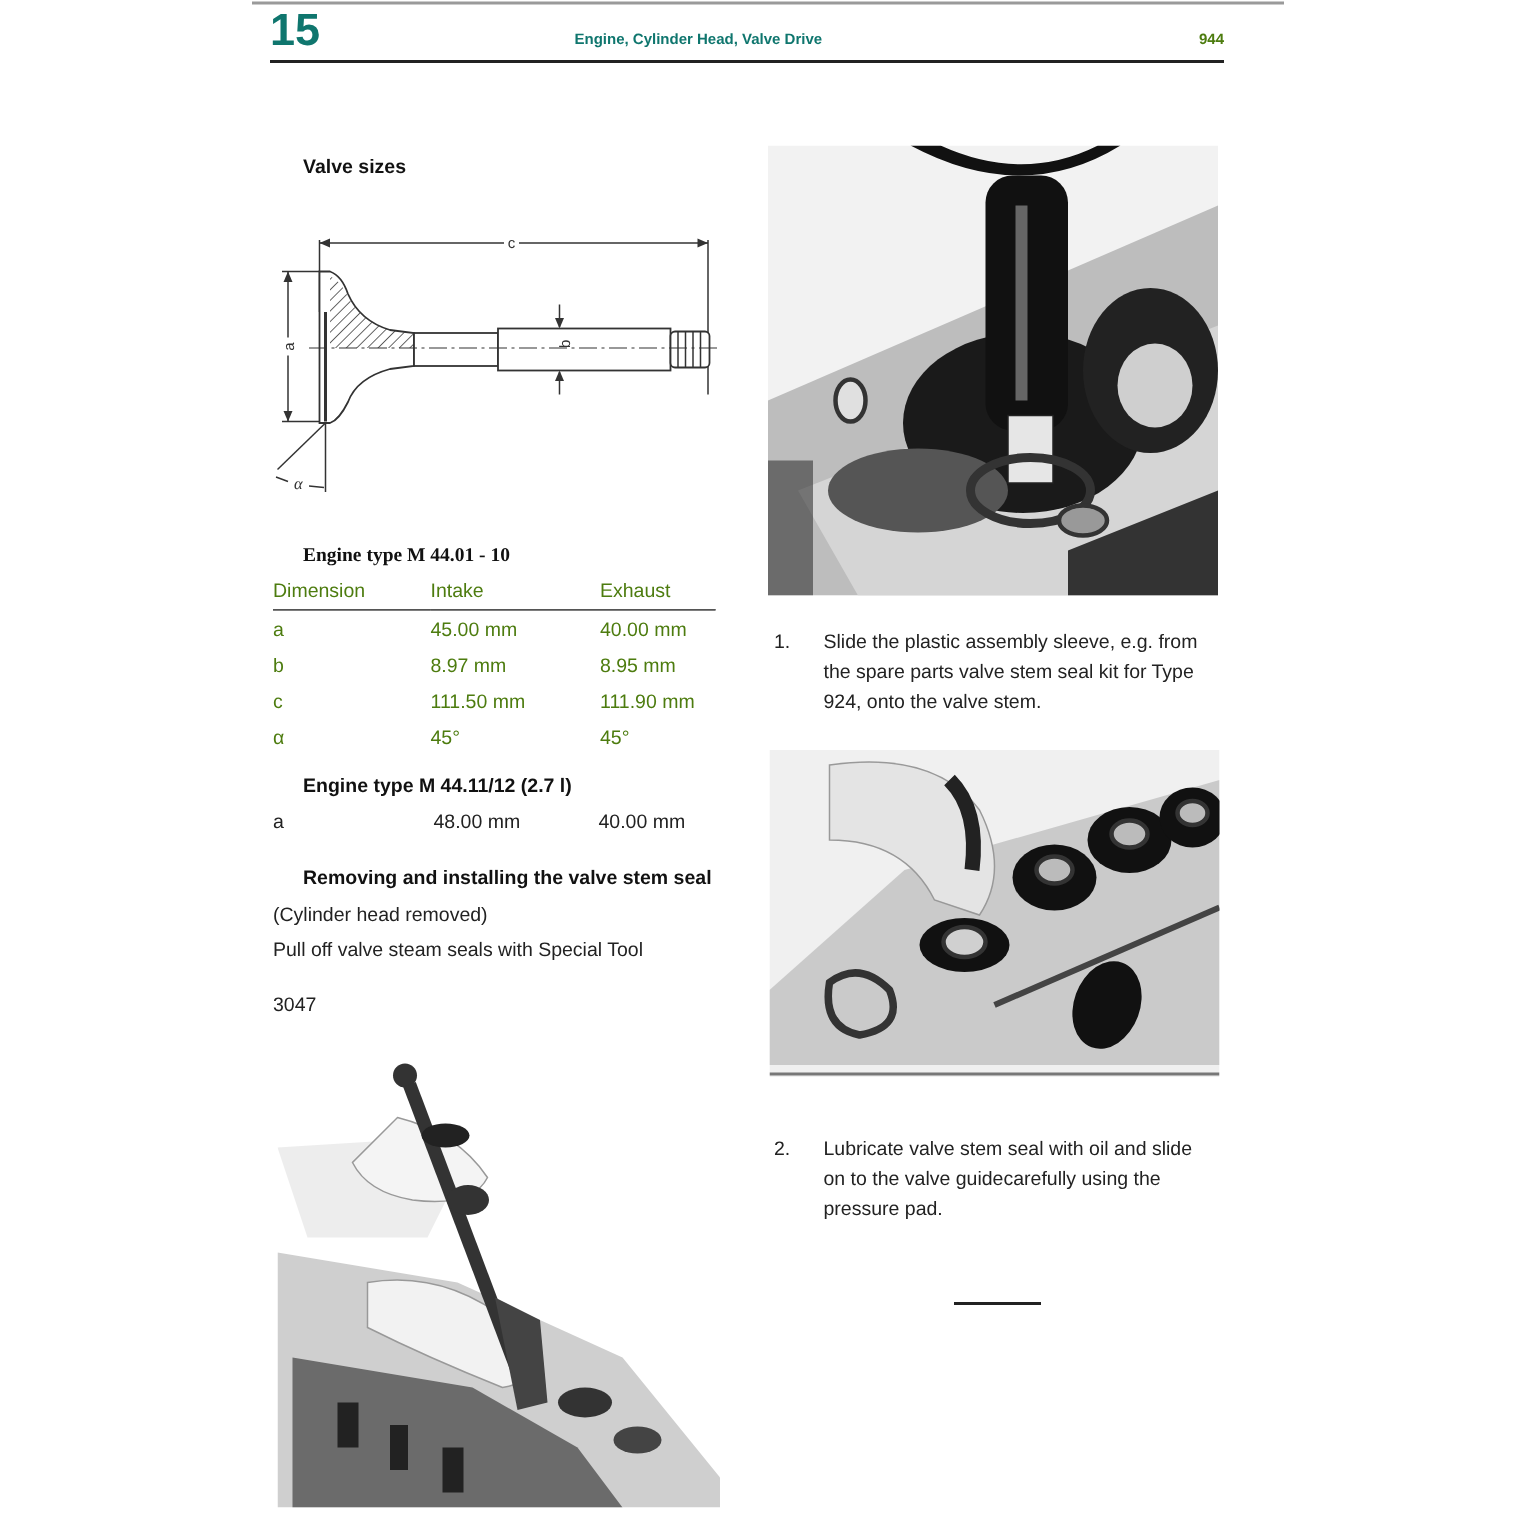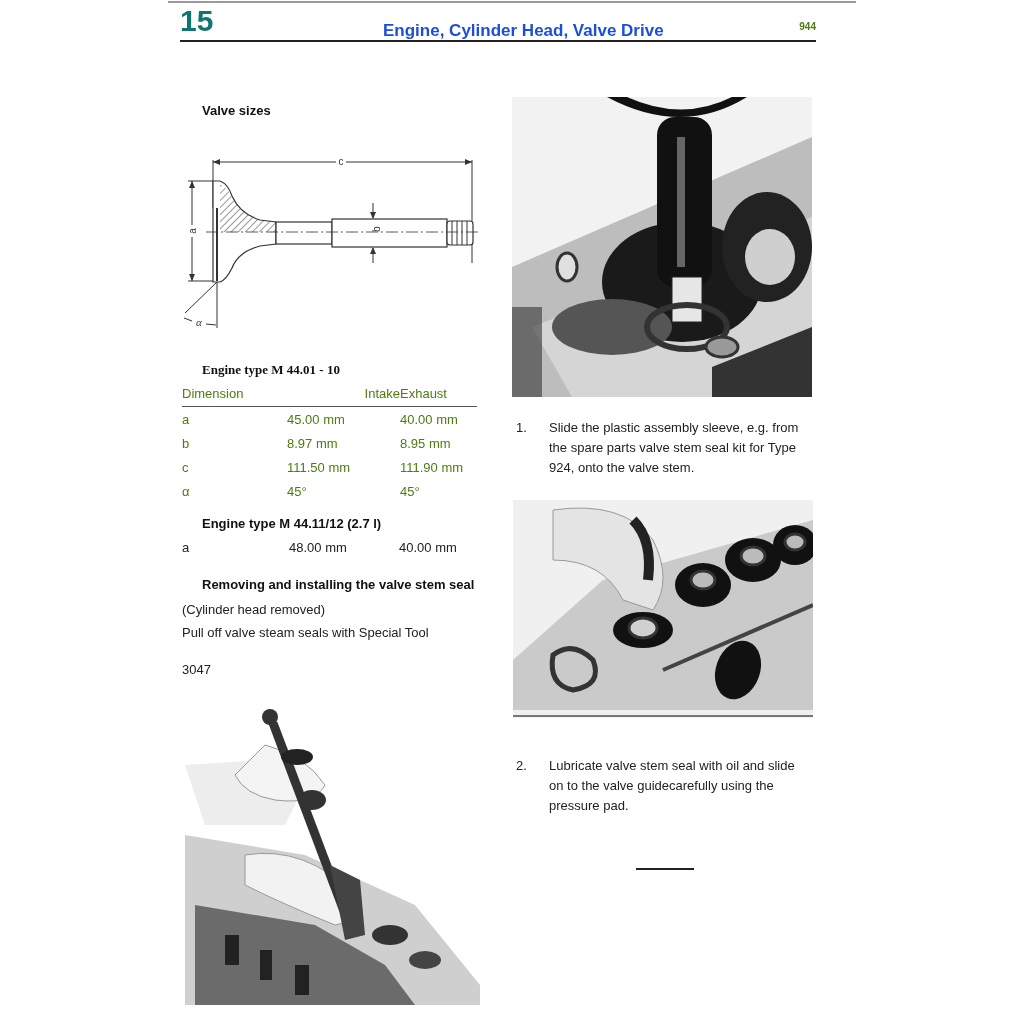--- a/index.html
+++ b/index.html
@@ -1,34 +1,34 @@
 <!DOCTYPE html>
 <html><head>
 <meta charset="utf-8">
 <style>
   html, body { margin: 0; padding: 0; background: #ffffff; }
   body { width: 1024px; height: 1024px; position: relative; overflow: hidden;
          font-family: "Liberation Sans", sans-serif; color: #1a1a1a; }
   .top-rule { position: absolute; left: 168px; top: 1px; width: 688px; height: 2px; background: #9a9a9a; }
   .header { position: absolute; left: 180px; top: 4px; width: 636px; height: 38px; }
   .chapter-num { position: absolute; left: 0; top: 0; font-size: 30px; font-weight: bold; color: #0f766e; }
-  .header-title { position: absolute; left: 203px; top: 17px; font-size: 17px; font-weight: bold; color: #1d4ed8; }
+  .header-title { position: absolute; left: 203px; top: 17px; font-size: 10px; font-weight: bold; color: #0f766e; }
   .page-num { position: absolute; right: 0; top: 17px; font-size: 10px; font-weight: bold; color: #4d7c0f; }
   .header-rule { position: absolute; left: 180px; top: 40px; width: 636px; height: 1.5px; background: #222; }
 
   .section-heading { position: absolute; font-size: 13px; font-weight: bold; color: #111; margin-left: 20px; }
   .body-text { position: absolute; font-size: 13px; color: #222; line-height: 20px; }
 
   .valve-diagram { position: absolute; left: 180px; top: 148px; width: 300px; height: 185px; }
 
   .spec-table { position: absolute; left: 182px; top: 385px; width: 295px; border-collapse: collapse; font-size: 13px; color: #4d7c0f; }
   .spec-table th { font-weight: normal; text-align: left; padding: 0 0 4px 0; border-bottom: 1.5px solid #555; height: 17px; }
   .spec-table td { padding: 0; height: 24px; }
   .spec-table .c1 { width: 105px; }
-  .spec-table .c2 { width: 113px; text-align: right; }
+  .spec-table .c2 { width: 113px; }
 
   .row2 { position: absolute; left: 182px; top: 540px; width: 295px; font-size: 13px; color: #222; }
   .row2 span { position: absolute; top: 0; }
 
   .photo { position: absolute; overflow: hidden; background: #fff; }
   .step { position: absolute; font-size: 13px; color: #222; line-height: 20px; width: 290px; }
   .step .num { position: absolute; left: 0; top: 0; }
   .step .txt { display: block; margin-left: 33px; }
   .end-rule { position: absolute; left: 636px; top: 868px; width: 58px; height: 1.5px; background: #222; }
 </style>

